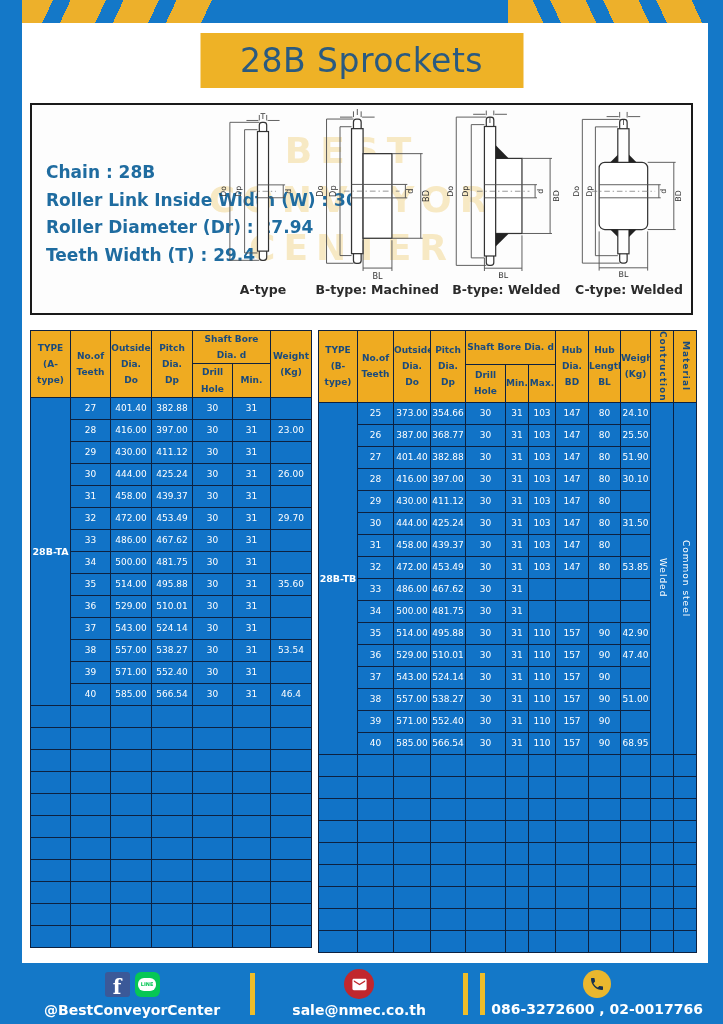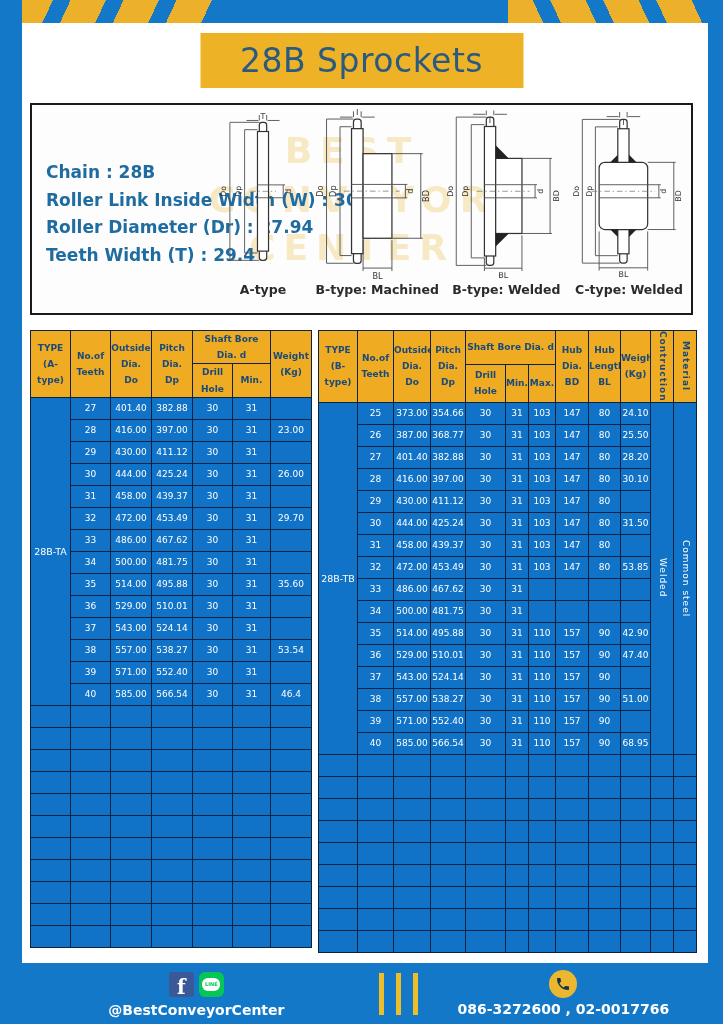--- a/index.html
+++ b/index.html
@@ -43,21 +43,21 @@
   table.data-table{border-collapse:collapse;table-layout:fixed;position:absolute;top:0;}
   #tableA{left:30px;width:281px;}
   #tableB{left:318px;width:378px;}
   .data-table th,.data-table td{border:1.6px solid #0d2140;overflow:hidden;}
   .data-table thead tr{height:30px;}
   .data-table th{background:#efab21;color:#194a7d;font-size:9px;font-weight:bold;
     line-height:1.8;padding:0;text-align:center;}
   .data-table tbody tr{height:22px;}
   .data-table td{background:#1173c7;color:#ffffff;font-size:9px;text-align:center;
     padding:0;white-space:nowrap;}
-  .data-table td.type-cell{font-size:9.5px;font-weight:normal;}
+  .data-table td.type-cell{font-size:9.5px;font-weight:bold;}
   .data-table th.vert,.data-table td.vert{writing-mode:vertical-rl;letter-spacing:1px;
     text-align:center;line-height:1.1;}
   .data-table td.vert{font-size:9px;}
   
   .footer{position:absolute;left:0;right:0;bottom:0;height:61px;background:#1478c8;
     display:flex;align-items:center;padding:0 20px;z-index:3;}
   .f-sec{display:flex;flex-direction:column;align-items:center;justify-content:center;gap:3px;}
   .f-sec .f-text{color:#fff;font-weight:bold;font-size:14px;white-space:nowrap;}
   .f-div{width:5px;height:42px;background:#eebd2a;margin:0 6px;flex:none;}
   .icon-row{display:flex;gap:5px;align-items:center;height:30px;}
@@ -558,21 +558,21 @@
           </tr>
           <tr>
             <td>27</td>
             <td>401.40</td>
             <td>382.88</td>
             <td>30</td>
             <td>31</td>
             <td>103</td>
             <td>147</td>
             <td>80</td>
-            <td>28.20</td>
+            <td>51.90</td>
           </tr>
           <tr>
             <td>28</td>
             <td>416.00</td>
             <td>397.00</td>
             <td>30</td>
             <td>31</td>
             <td>103</td>
             <td>147</td>
             <td>80</td>
@@ -844,20 +844,28 @@
     <div class="f-sec" style="flex:1.2">
       <div class="icon-row">
         <div class="fb-icon">f</div>
         <div class="line-icon">
           <div class="line-bubble">LINE</div>
         </div>
       </div>
       <div class="f-text">@BestConveyorCenter</div>
     </div>
     <div class="f-div"></div>
+    <div class="f-sec" style="flex:1.05">
+      <div class="circle-icon mail-icon">
+        <svg width="17" height="17" viewBox="0 0 24 24">
+            <path fill="#ffffff" d="M20 4H4c-1.1 0-2 .9-2 2v12c0 1.1.9 2 2 2h16c1.1 0 2-.9 2-2V6c0-1.1-.9-2-2-2zm0 4l-8 5-8-5V6l8 5 8-5v2z"></path>
+          </svg>
+      </div>
+      <div class="f-text">sale@nmec.co.th</div>
+    </div>
     <div class="f-div"></div>
     <div class="f-div"></div>
     <div class="f-sec" style="flex:0.95">
       <div class="circle-icon phone-icon">
         <svg width="16" height="16" viewBox="0 0 24 24">
             <path fill="#16304f" d="M6.62 10.79c1.44 2.83 3.76 5.14 6.59 6.59l2.2-2.21c.27-.27.67-.36 1.02-.24 1.12.37 2.33.57 3.57.57.55 0 1 .45 1 1V20c0 .55-.45 1-1 1-9.39 0-17-7.61-17-17 0-.55.45-1 1-1h3.5c.55 0 1 .45 1 1 0 1.25.2 2.45.57 3.57.11.35.03.74-.25 1.02l-2.2 2.2z"></path>
           </svg>
       </div>
       <div class="f-text">086-3272600 , 02-0017766</div>
     </div>

